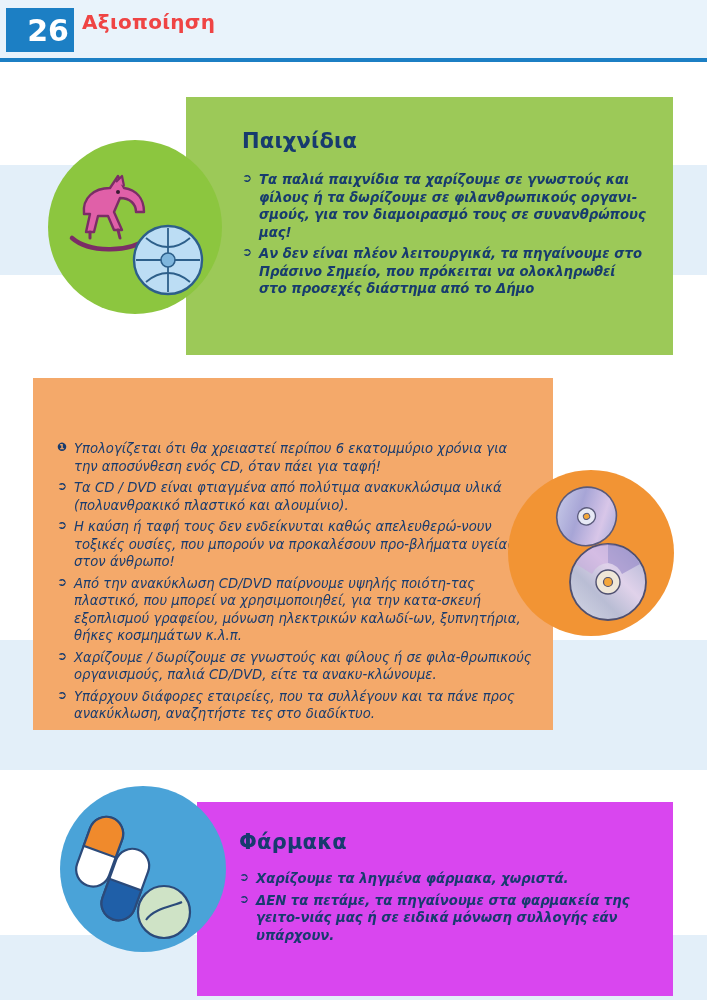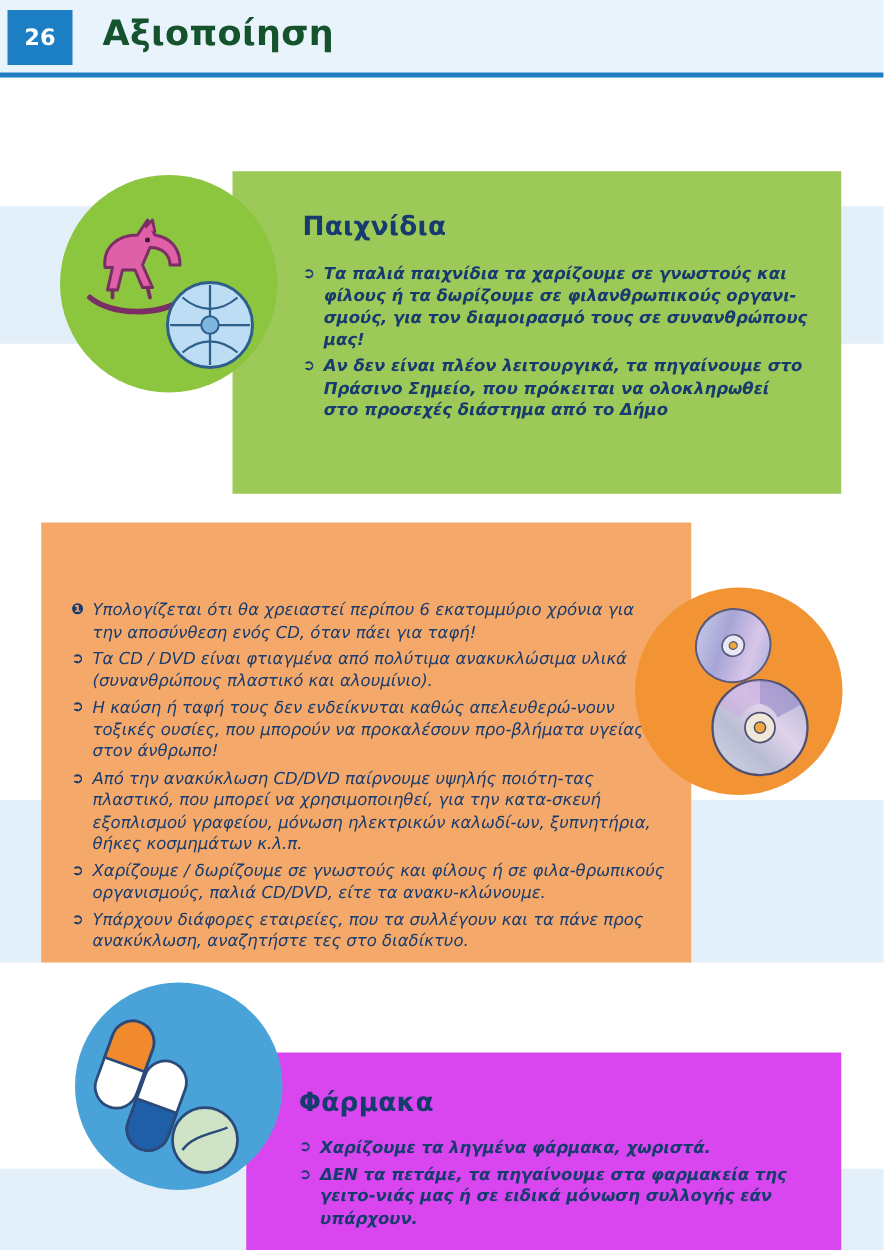--- a/index.html
+++ b/index.html
@@ -44,33 +44,34 @@
     width: 707px;
     height: 4px;
     background: #1c7fc4;
   }
   .page-number-box {
     position: absolute;
     left: 6px; top: 8px;
     width: 52px; height: 44px;
     background: #1c7fc4;
     color: #ffffff;
-    font-size: 18px;
+    font-size: 30px;
     font-weight: bold;
     display: flex;
     align-items: center;
     justify-content: center;
     letter-spacing: 0px;
+    padding-left: 16px;
   }
   .header-title {
     position: absolute;
     left: 82px; top: 10px;
-    font-size: 28px;
-    font-weight: bold;
-    color: #14532d;
+    font-size: 20px;
+    font-weight: bold;
+    color: #ef4444;
     letter-spacing: 0.3px;
   }
 
   
   .band-a {
     position: absolute;
     left: 0; top: 165px;
     width: 707px; height: 110px;
     background: #e3eff9;
   }
@@ -84,21 +85,20 @@
     position: absolute;
     left: 0; top: 935px;
     width: 707px; height: 65px;
     background: #e3eff9;
   }
 
   
   .panel {
     position: absolute;
     box-sizing: border-box;
-    margin-top: 40px;
   }
   .panel-toys {
     left: 186px; top: 97px;
     width: 487px; height: 258px;
     background: #9cc958;
   }
   .panel-cd {
     left: 33px; top: 378px;
     width: 520px; height: 352px;
     background: #f4a96a;
@@ -234,21 +234,21 @@
   </div>
 
   <div class="panel panel-cd">
     <ul class="bullets">
       <li class="bullet">
         <span class="bullet-mark">❶</span>
         <span class="bullet-text">Υπολογίζεται ότι θα χρειαστεί περίπου 6 εκατομμύριο χρόνια για την αποσύνθεση ενός CD, όταν πάει για ταφή!</span>
       </li>
       <li class="bullet">
         <span class="bullet-mark">➲</span>
-        <span class="bullet-text">Τα CD / DVD είναι φτιαγμένα από πολύτιμα ανακυκλώσιμα υλικά (συνανθρώπους πλαστικό και αλουμίνιο).</span>
+        <span class="bullet-text">Τα CD / DVD είναι φτιαγμένα από πολύτιμα ανακυκλώσιμα υλικά (πολυανθρακικό πλαστικό και αλουμίνιο).</span>
       </li>
       <li class="bullet">
         <span class="bullet-mark">➲</span>
         <span class="bullet-text">Η καύση ή ταφή τους δεν ενδείκνυται καθώς απελευθερώ-νουν τοξικές ουσίες, που μπορούν να προκαλέσουν προ-βλήματα υγείας στον άνθρωπο!</span>
       </li>
       <li class="bullet">
         <span class="bullet-mark">➲</span>
         <span class="bullet-text">Από την ανακύκλωση CD/DVD παίρνουμε υψηλής ποιότη-τας πλαστικό, που μπορεί να χρησιμοποιηθεί, για την κατα-σκευή εξοπλισμού γραφείου, μόνωση ηλεκτρικών καλωδί-ων, ξυπνητήρια, θήκες κοσμημάτων κ.λ.π.</span>
       </li>
       <li class="bullet">

